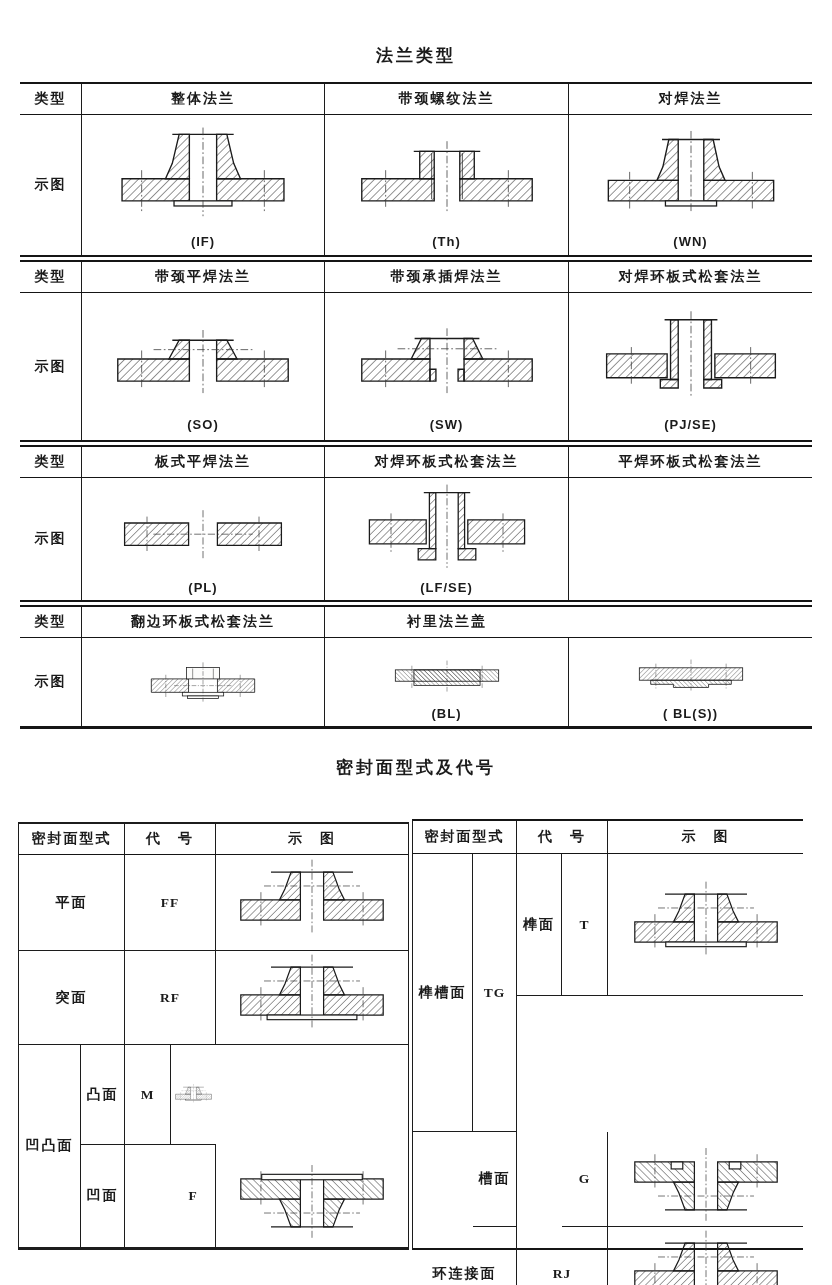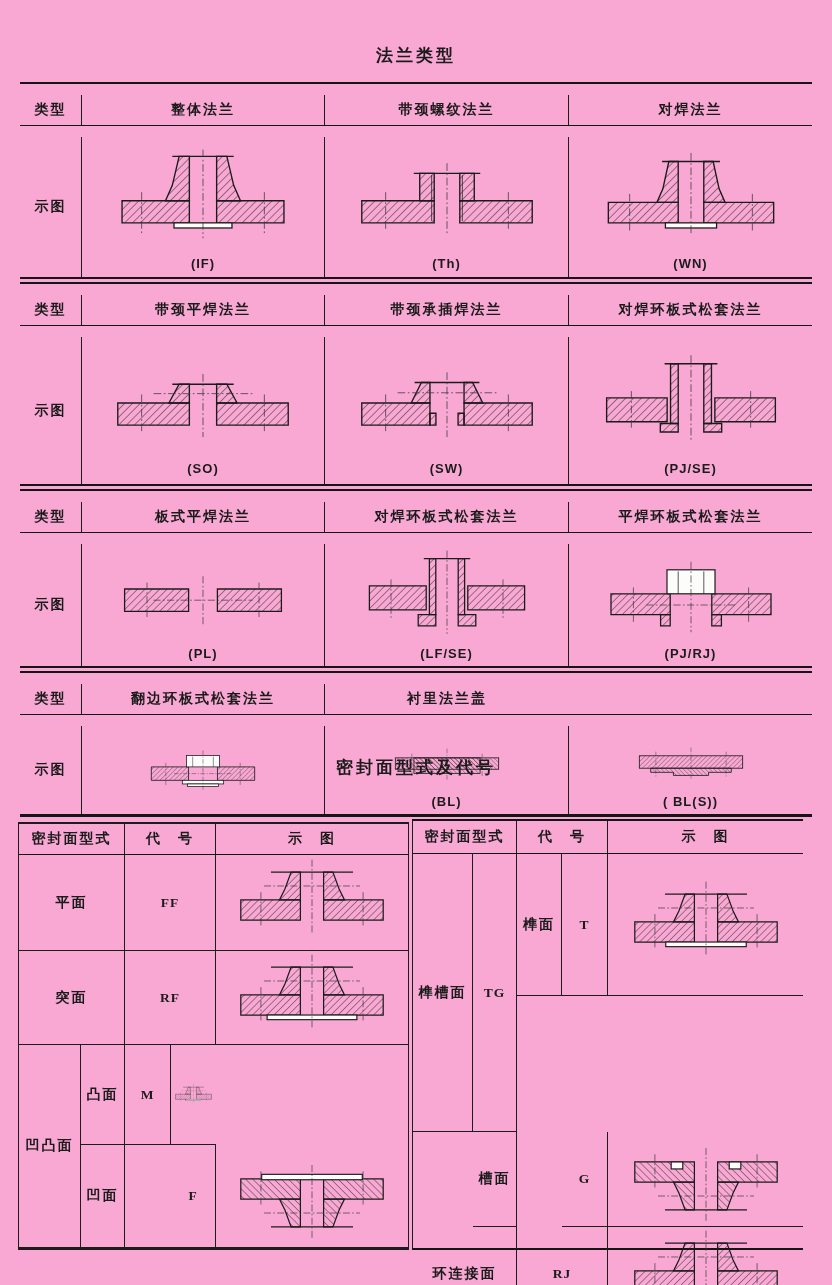--- a/index.html
+++ b/index.html
@@ -1,24 +1,24 @@
 <!DOCTYPE html>
 <html><head>
 <meta charset="utf-8">
 <style>
   html,body{margin:0;padding:0;background:#e8e8e8;}
-  #page{position:relative;width:832px;height:1285px;background:#f9a8d4;margin:0 auto;
+  #page{position:relative;width:832px;height:1285px;background:#ffffff;margin:0 auto;
         font-family:"Liberation Sans","DejaVu Sans",sans-serif;color:#1b1b1b;overflow:hidden;}
   .title{position:absolute;left:0;width:832px;text-align:center;font-size:17px;font-weight:bold;letter-spacing:3px;}
   
   #flange-table{position:absolute;left:20px;top:82px;width:792px;}
   .fgroup{border-top:2px solid #151515;border-bottom:2px solid #151515;margin-bottom:3px;}
   .fgroup:first-child{border-top-width:2.5px;}
   .fgroup:last-child{border-bottom-width:3px;margin-bottom:0;}
-  .frow{display:grid;grid-template-columns:62px 243px 244px 243px;margin-top:11px;}
+  .frow{display:grid;grid-template-columns:62px 243px 244px 243px;}
   .fhead{border-bottom:1.5px solid #151515;}
   .fcell{display:flex;align-items:center;justify-content:center;box-sizing:border-box;}
   .fc-b{border-right:1.4px solid #1c1c1c;}
   .zh{font-weight:bold;font-size:14px;letter-spacing:2px;}
   .fhead .fcell{height:30px;}
   .dcell{flex-direction:column;justify-content:center;padding:2px 0;}
   .cd{font-family:Liberation Sans, sans-serif;font-size:13px;font-weight:bold;letter-spacing:1px;margin-top:1px;}
   .diag{display:block;}
   .dg1{width:196px;height:112px;} .dg2{width:196px;height:114px;}
   .dg3{width:192px;height:96px;}  .dg4{width:206px;height:62px;}
@@ -206,36 +206,20 @@
                 <polygon points="151,82 129,82 129,96 151,96" class="hA"></polygon>
                 <polygon points="18,46 89,46 89,76 18,76" class="hA"></polygon>
                 <polygon points="212,46 141,46 141,76 212,76" class="hA"></polygon>
                 <line x1="86" y1="12" x2="144" y2="12" class="ln"></line>
                 <line x1="45" y1="38" x2="45" y2="86" class="cl"></line>
                 <line x1="185" y1="38" x2="185" y2="86" class="cl"></line>
                 <line x1="115" y1="2" x2="115" y2="106" class="cl"></line>
               </svg></div>
           <div class="cd">(LF/SE)</div>
         </div>
-        <div class="fcell dcell">
-          <div class="diag dg3"><svg viewBox="0 0 230 120" width="100%" height="100%">
-                <polygon points="15,56 89,56 89,82 15,82" class="hA"></polygon>
-                <polygon points="215,56 141,56 141,82 215,82" class="hA"></polygon>
-                <rect x="85" y="26" width="60" height="30" class="wt"></rect>
-                <line x1="99" y1="28" x2="99" y2="56" class="tn"></line>
-                <line x1="131" y1="28" x2="131" y2="56" class="tn"></line>
-                <polygon points="77,82 89,82 89,96 77,96" class="hA"></polygon>
-                <polygon points="153,82 141,82 141,96 153,96" class="hA"></polygon>
-                <line x1="43" y1="48" x2="43" y2="92" class="cl"></line>
-                <line x1="187" y1="48" x2="187" y2="92" class="cl"></line>
-                <line x1="115" y1="16" x2="115" y2="104" class="cl"></line>
-                <line x1="59" y1="70" x2="171" y2="70" class="cl"></line>
-              </svg></div>
-          <div class="cd">(PJ/RJ)</div>
-        </div>
       </div>
     </div>
 
     <div class="fgroup">
       <div class="frow fhead">
         <div class="fcell fc-b zh">类型</div>
         <div class="fcell fc-b zh">翻边环板式松套法兰</div>
         <div class="fcell zh">衬里法兰盖</div>
       </div>
       <div class="frow" style="height:88px">

